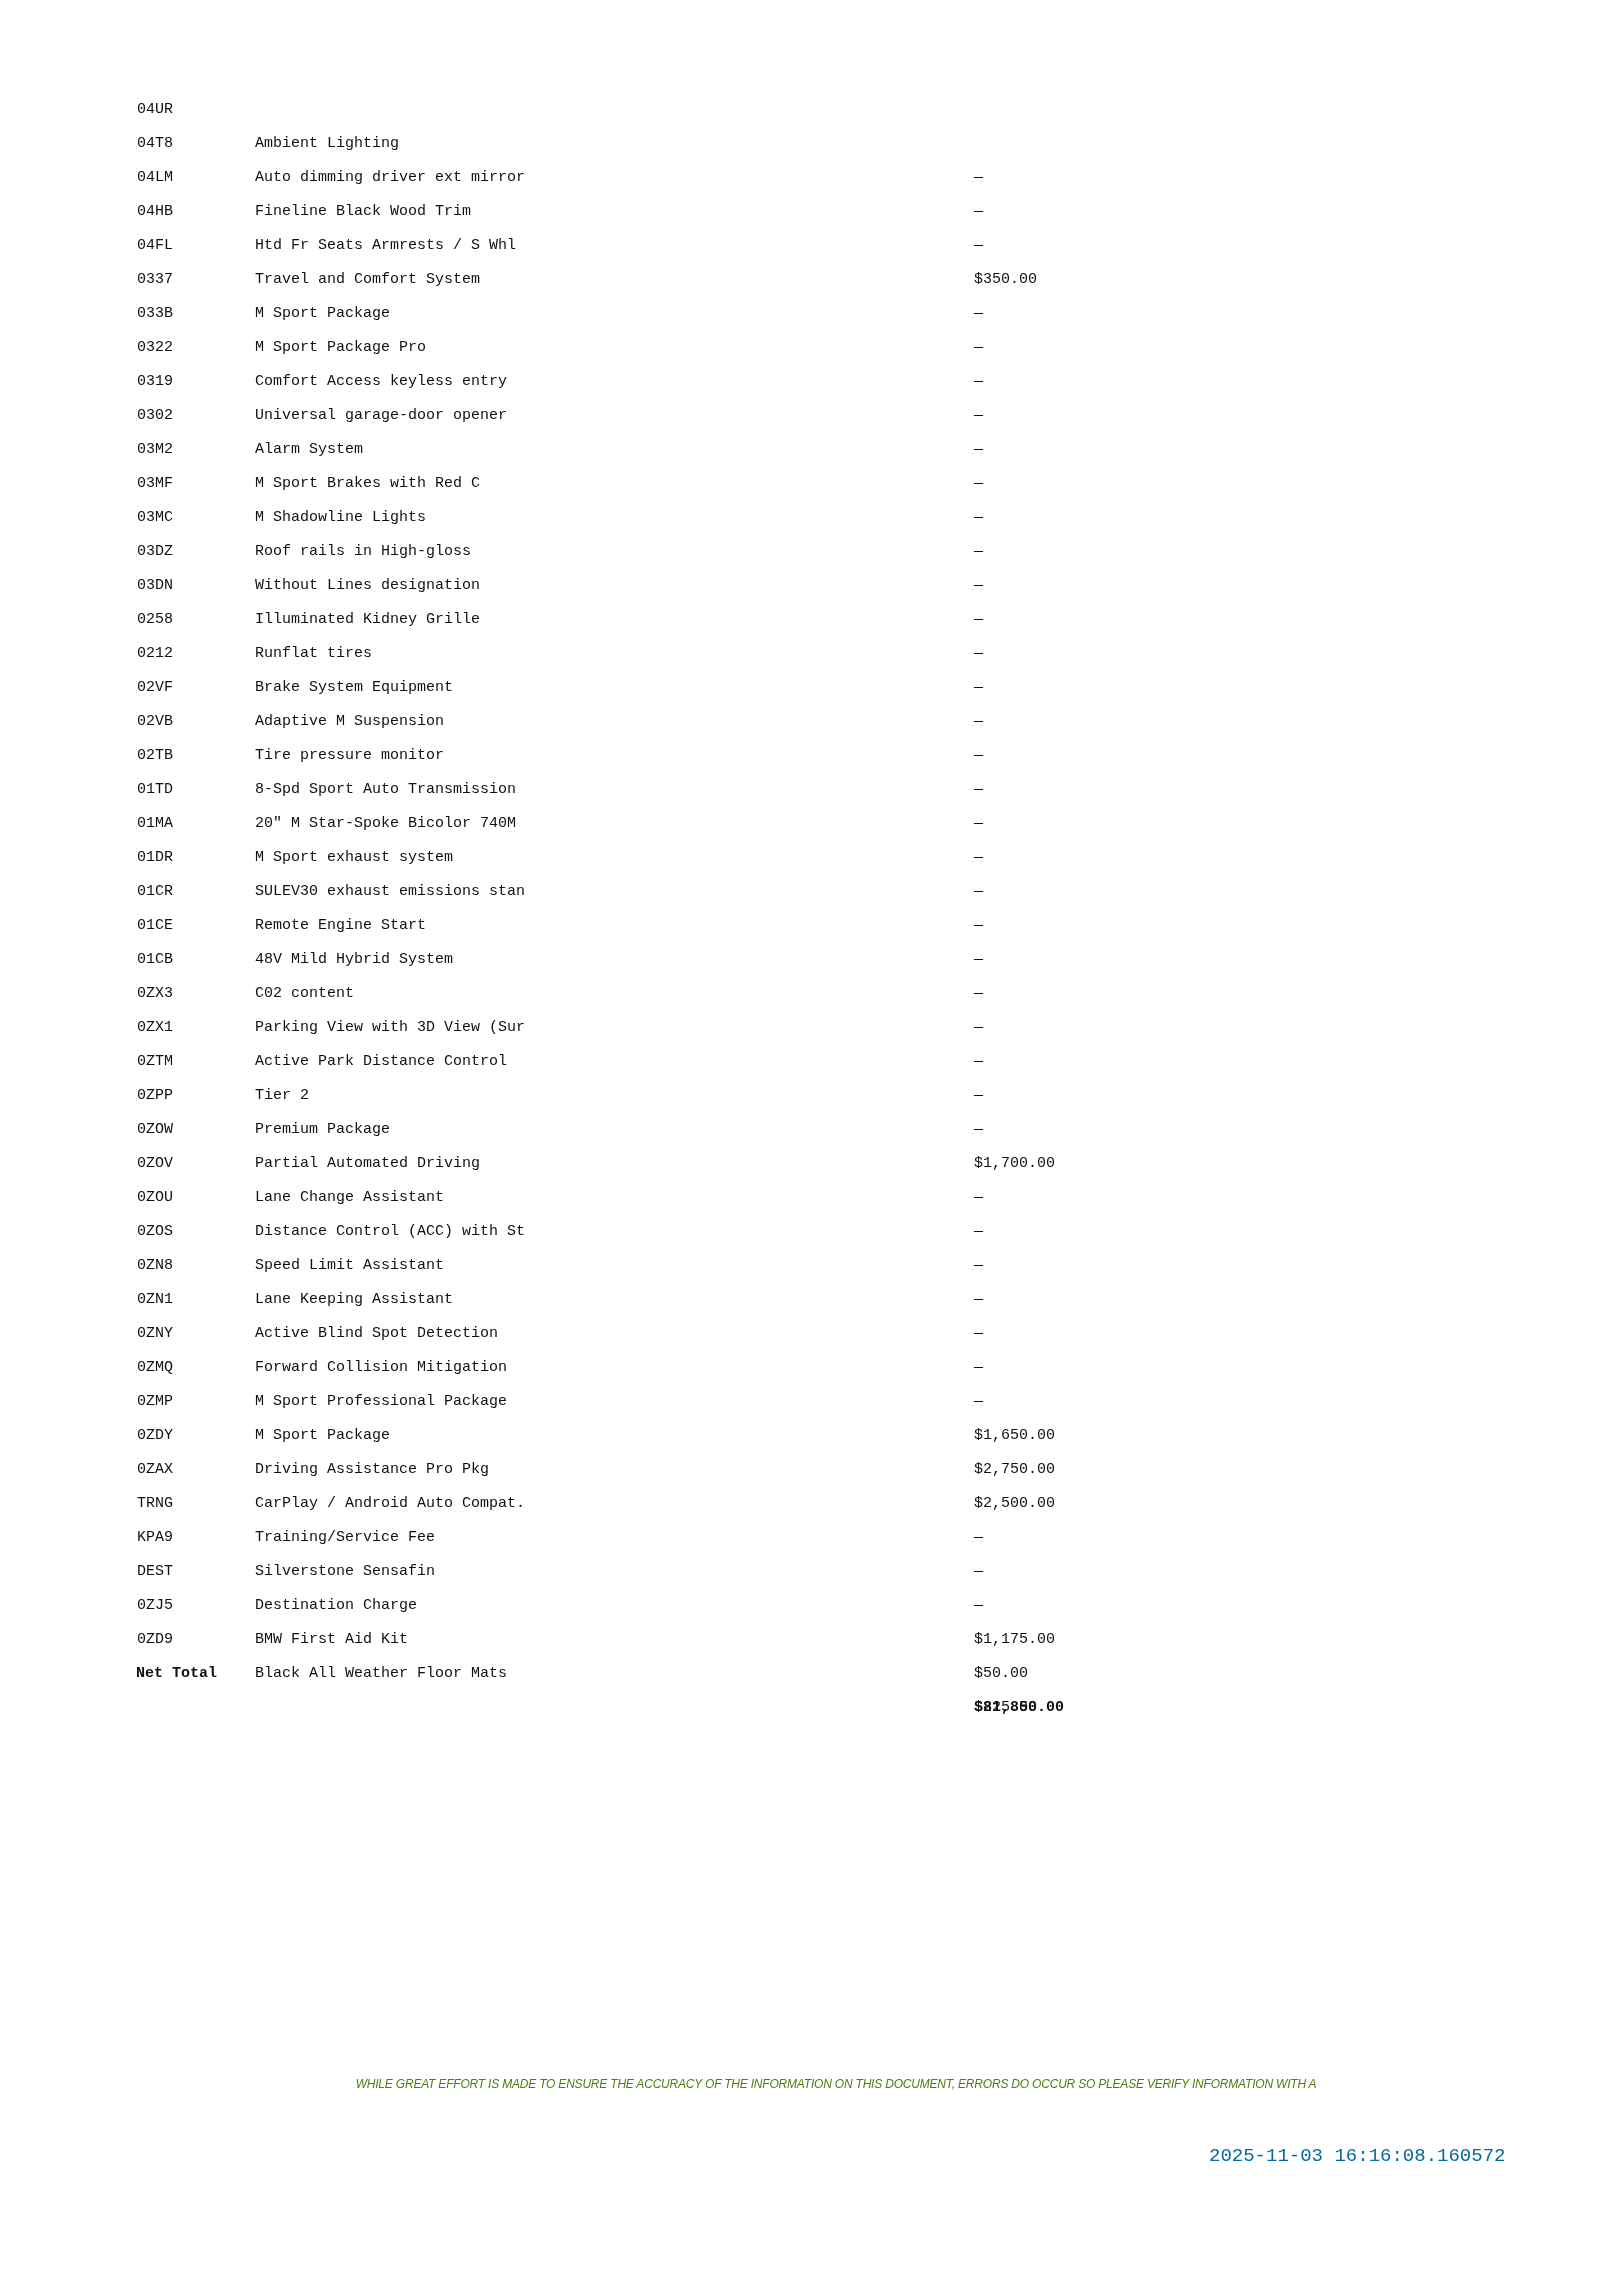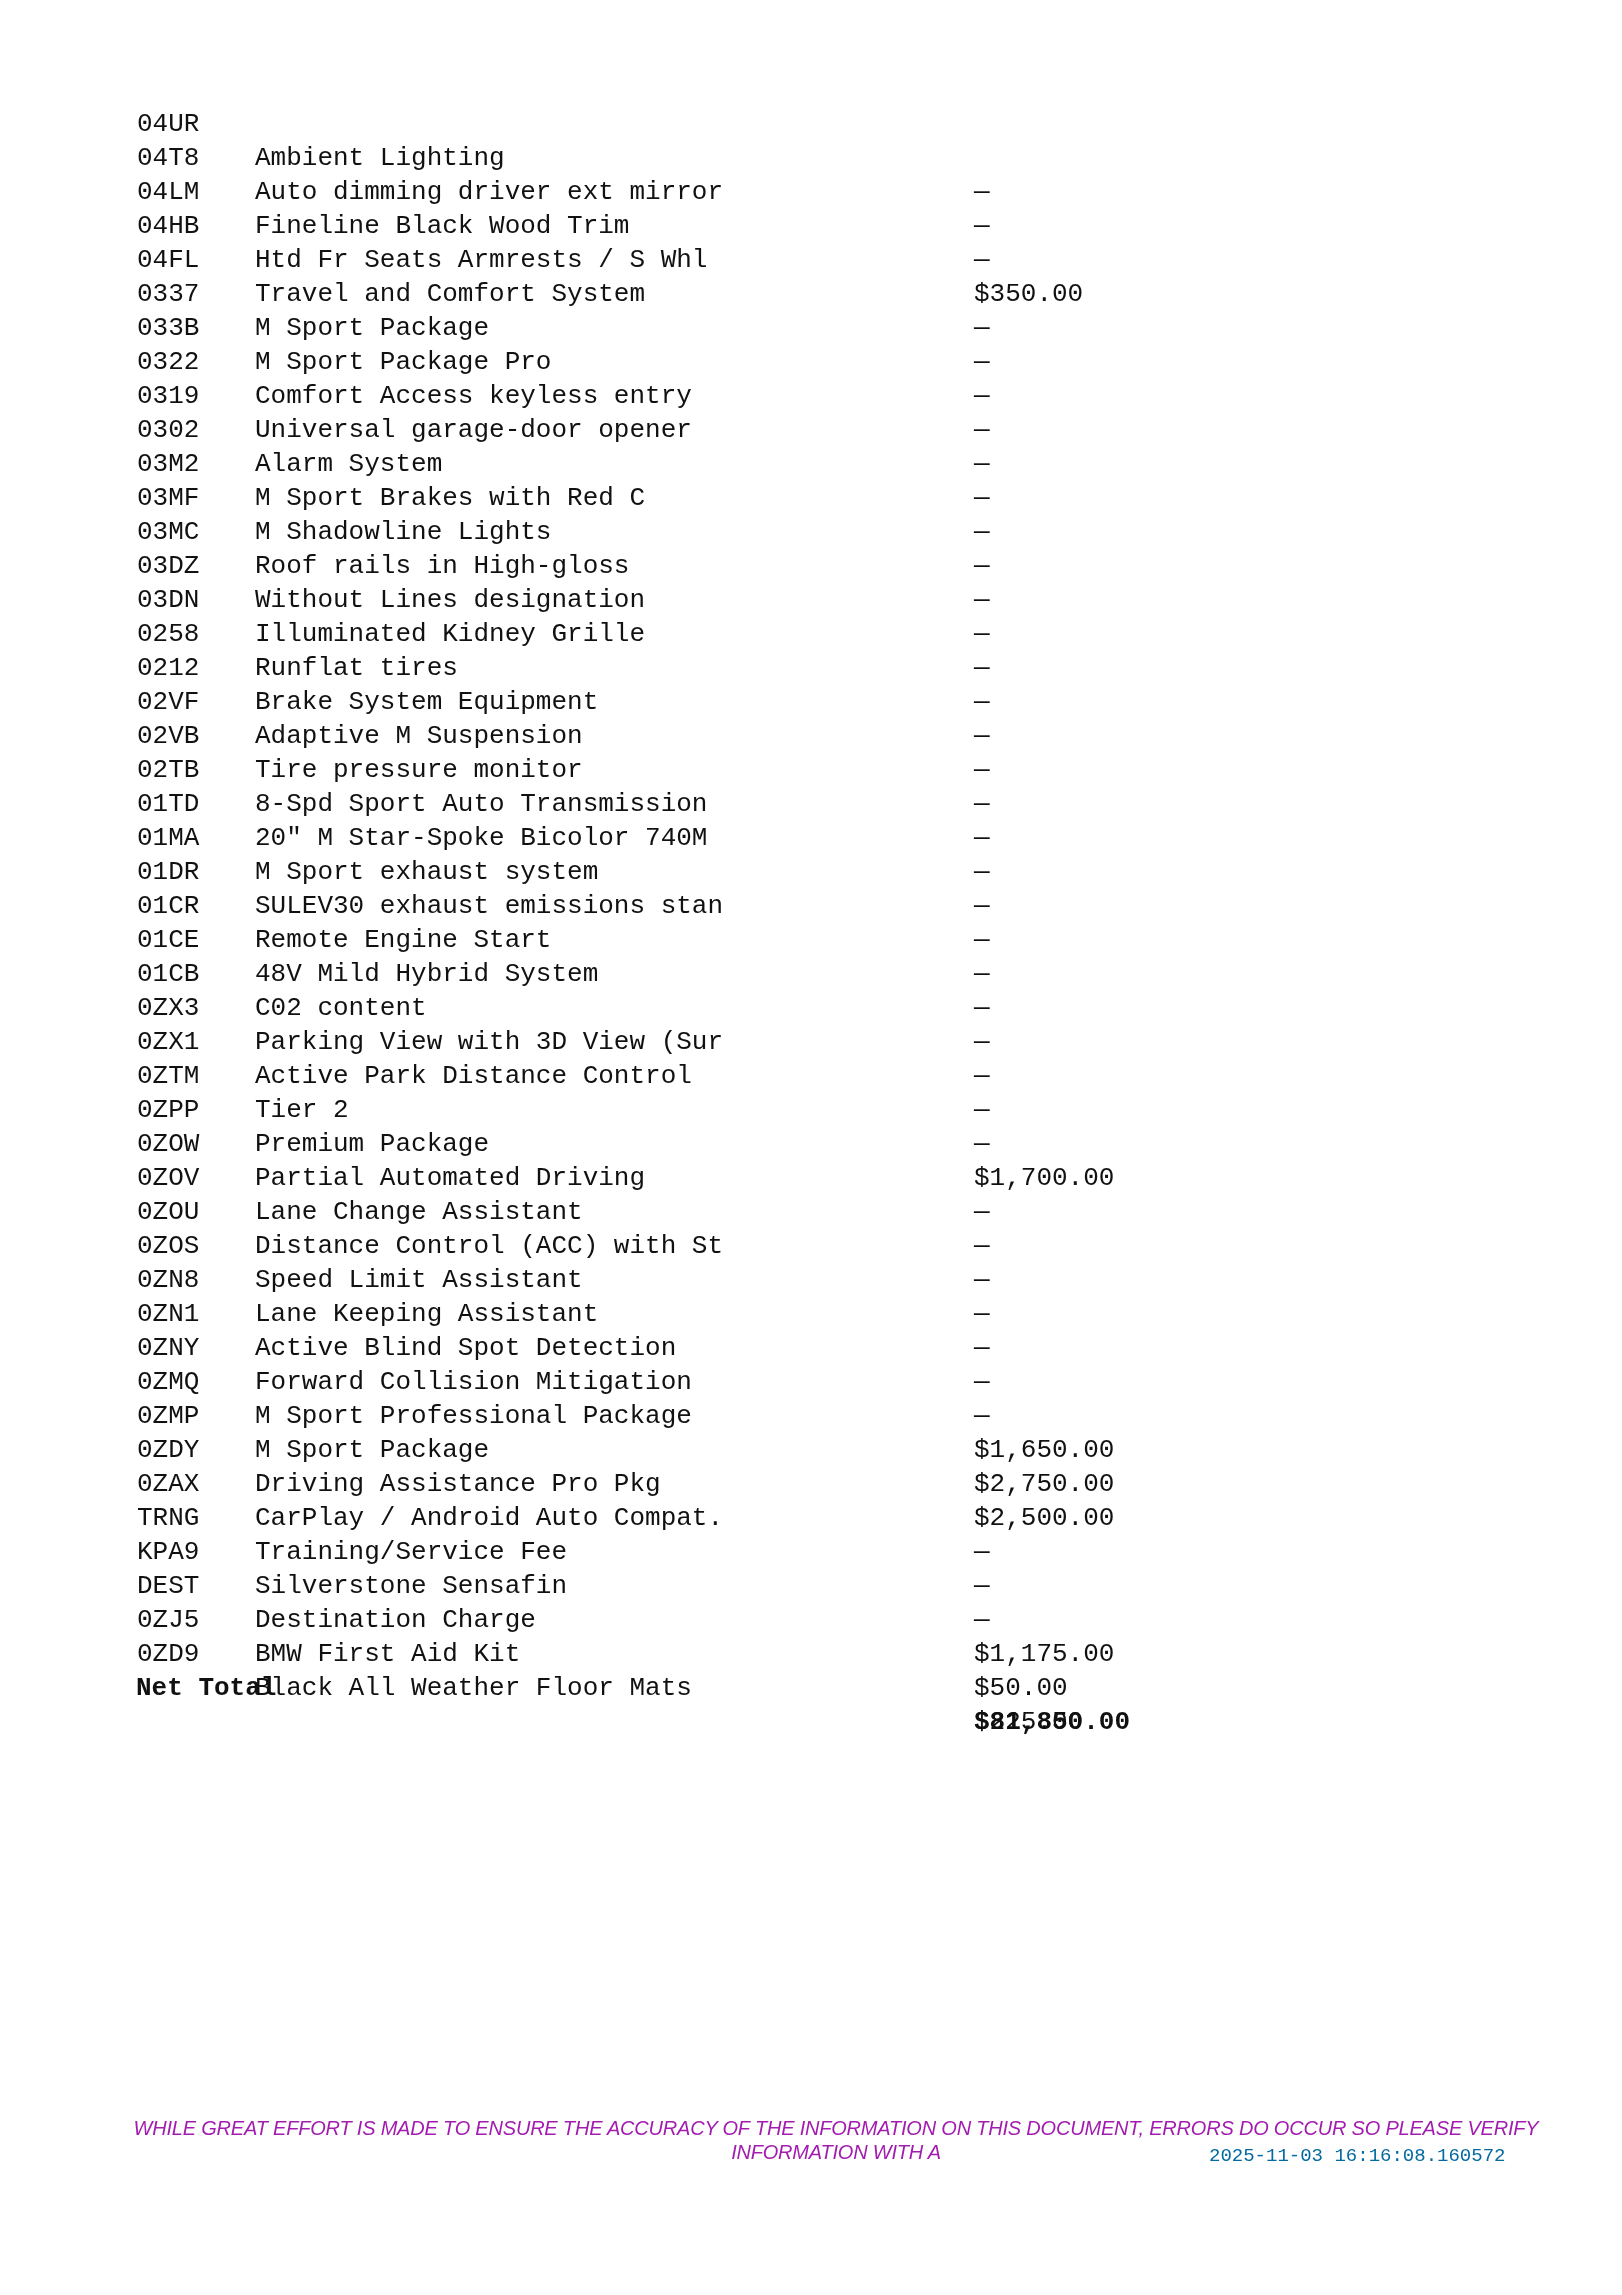--- a/index.html
+++ b/index.html
@@ -10,24 +10,24 @@
   body {
     width: 1623px;
     height: 2295px;
     position: relative;
     overflow: hidden;
     color: #111111;
   }
   .items {
     position: absolute;
     left: 0;
-    top: 73px;
+    top: 59px;
     width: 1308px;
     font-family: "Liberation Mono", "DejaVu Sans Mono", monospace;
-    font-size: 26px;
+    font-size: 15px;
   }
   .row {
     position: relative;
     height: 34px;
     line-height: 34px;
     white-space: pre;
   }
   .code {
     position: absolute;
     left: 137px;
@@ -49,25 +49,24 @@
     left: 136px;
   }
   .disclaimer {
     position: absolute;
     left: 131px;
     width: 1410px;
     top: 2073px;
     text-align: center;
     font-family: "Liberation Sans", "DejaVu Sans", sans-serif;
     font-style: italic;
-    font-size: 20px;
+    font-size: 12px;
     line-height: 23.6px;
     letter-spacing: -0.2px;
-    color: #a21caf;
-    margin-top: 44px;
+    color: #4d7c0f;
   }
   .timestamp {
     position: absolute;
     left: 1209px;
     top: 2144px;
     font-family: "Liberation Mono", "DejaVu Sans Mono", monospace;
     font-size: 19px;
     line-height: 25px;
     white-space: pre;
     color: #0369a1;

